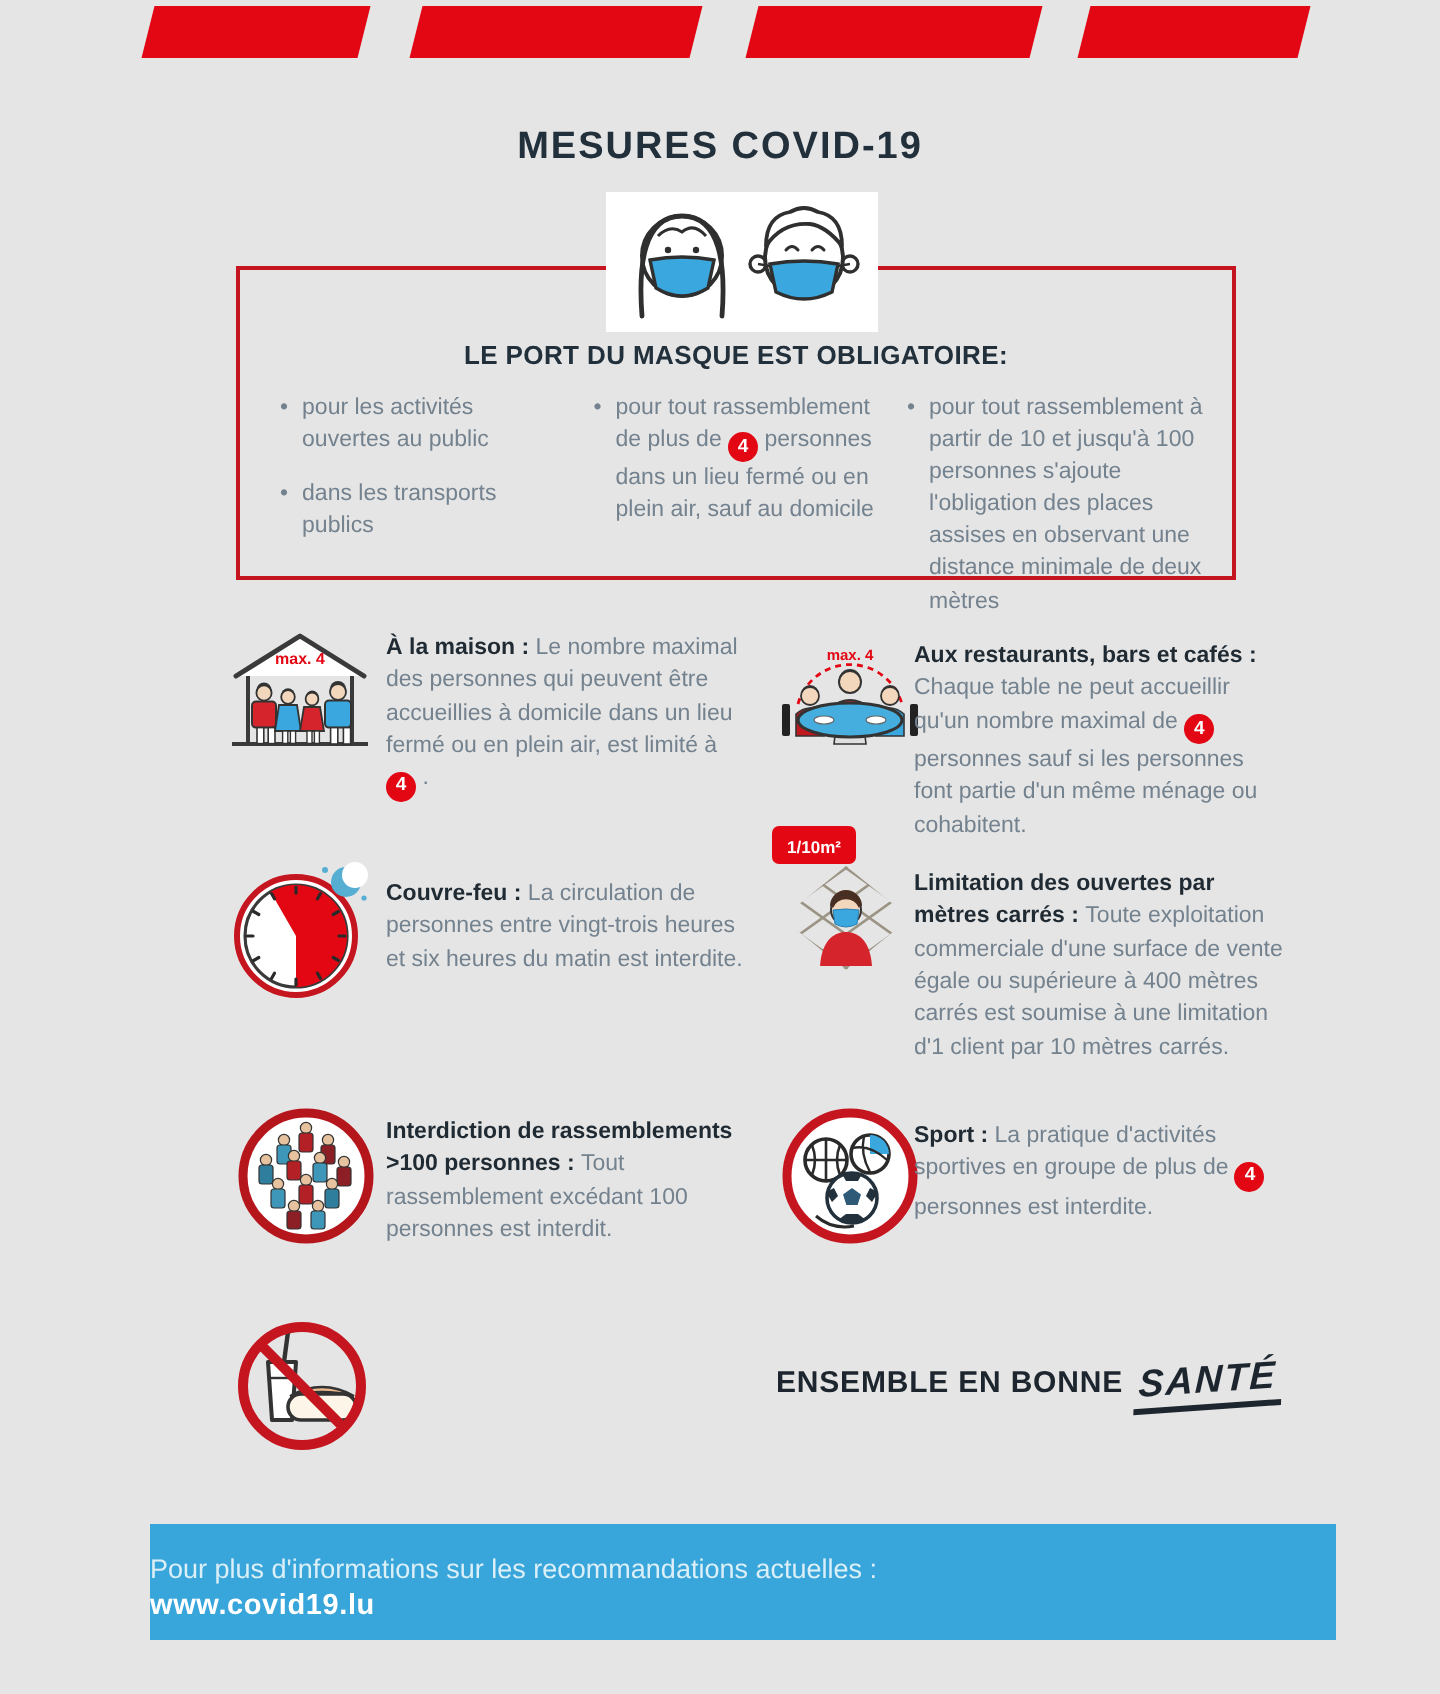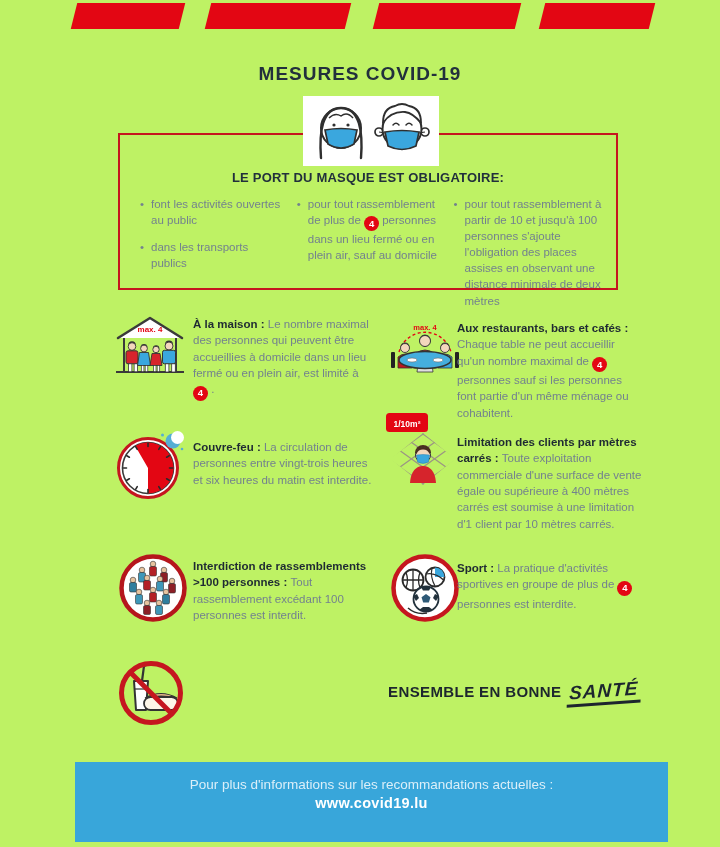--- a/index.html
+++ b/index.html
@@ -1,16 +1,16 @@
 <!DOCTYPE html>
 <html><head>
 <meta charset="utf-8">
 <style>
   html,body{margin:0;padding:0;background:#fff;}
-  .page{position:relative;width:720px;height:847px;background:#bef264;overflow:hidden;
+  .page{position:relative;width:720px;height:847px;background:#e5e5e5;overflow:hidden;
         font-family:"Liberation Sans",sans-serif;color:#73828e;}
   svg text{font-family:"Liberation Sans",sans-serif;}
 
   
   .stripe{position:absolute;top:3px;height:26px;background:#e30613;transform:skewX(-14deg);}
   .s1{left:74px;width:108px}.s2{left:208px;width:140px}.s3{left:376px;width:142px}.s4{left:542px;width:110px}
 
   
   .title{position:absolute;top:63px;left:0;right:0;text-align:center;font-size:19px;
          font-weight:bold;letter-spacing:1px;color:#22303c;}
@@ -45,22 +45,22 @@
   .i-food{left:114px;top:656px}.t-food{left:193px;top:664px;width:184px}
 
   
   .slogan{position:absolute;left:388px;top:680px;font-size:15px;font-weight:800;color:#1d262e;
           letter-spacing:.4px;white-space:nowrap;}
   .slogan .script{display:inline-block;font-size:19px;font-style:italic;font-weight:bold;
           transform:rotate(-4deg) skewX(-6deg);border-bottom:3px solid #1d262e;padding:0 3px 0 2px;
           margin-left:5px;letter-spacing:1px;}
 
   
-  .footer{position:absolute;left:75px;top:762px;width:593px;height:80px;background:#38a6da;
-          color:#fff;text-align:center;}
+  .footer{position:absolute;left:75px;top:762px;width:593px;height:58px;background:#38a6da;
+          color:#fff;}
   .footer .l1{margin-top:15px;font-size:13.5px;color:rgba(255,255,255,.82);}
   .footer .l2{margin-top:3px;font-size:14.5px;font-weight:bold;letter-spacing:.3px;}
 </style>
 </head>
 <body>
 
 <div class="page">
 
   <div class="stripe s1"></div>
   <div class="stripe s2"></div>
@@ -93,21 +93,21 @@
       </g>
     </svg>
   </div>
 
   <div class="mask-box">
     <div class="mask-heading">LE PORT DU MASQUE EST OBLIGATOIRE:</div>
     <div class="bullets">
       <div class="bcol c1">
         <div class="bullet">
           <span class="dot">•</span>
-          <span>font les activités ouvertes au public</span>
+          <span>pour les activités ouvertes au public</span>
         </div>
         <div class="bullet">
           <span class="dot">•</span>
           <span>dans les transports publics</span>
         </div>
       </div>
       <div class="bcol c2">
         <div class="bullet">
           <span class="dot">•</span>
           <span><span>pour tout rassemblement de plus de </span><span class="badge">4</span><span> personnes dans un lieu fermé ou en plein air, sauf au domicile</span></span>
@@ -227,21 +227,21 @@
       </g>
       <path d="M24,70 C25,56 32,53 37,53 C42,53 49,56 50,70 Z" fill="#d6242c"></path>
       <path d="M29,40 a8,8 0 0 1 16,0" fill="#4a2e20"></path>
       <circle cx="37" cy="42" r="7.5" fill="#f3d7bd" stroke="#333" stroke-width="1"></circle>
       <path d="M29.5,40 a8,8 0 0 1 15,-1 l-1,2 a7,7 0 0 0 -13,0 Z" fill="#4a2e20"></path>
       <path d="M30.5,42 Q37,41 43.5,42 L42.5,49 Q37,52 31.5,49 Z" fill="#3aa7de" stroke="#2980b4" stroke-width="0.5"></path>
       <rect x="0" y="0" width="42" height="19" rx="3.5" fill="#e30613"></rect>
       <text x="21" y="13.5" font-size="8.5" font-weight="bold" fill="#fff" text-anchor="middle">1/10m²</text>
     </svg>
   </div>
-  <p class="mtext t-limitation"><b>Limitation des clients par mètres carrés : </b><span>Toute exploitation commerciale d'une surface de vente égale ou supérieure à 400 mètres carrés est soumise à une limitation d'1 client par 10 mètres carrés.</span></p>
+  <p class="mtext t-limitation"><b>Limitation des ouvertes par mètres carrés : </b><span>Toute exploitation commerciale d'une surface de vente égale ou supérieure à 400 mètres carrés est soumise à une limitation d'1 client par 10 mètres carrés.</span></p>
 
   <div class="micon i-rassemblements">
     <svg width="74" height="74" viewBox="0 0 74 74">
       <circle cx="37" cy="37" r="31.5" fill="#fff" stroke="#b5161c" stroke-width="4.5"></circle>
       <g stroke="#333" stroke-width="0.6">
         <circle cx="37" cy="13" r="2.8" fill="#e6c39e"></circle>
           <rect x="33.5" y="15.5" width="7" height="9.5" rx="1.5" fill="#b32025"></rect>
         <circle cx="26" cy="19" r="2.8" fill="#e6c39e"></circle>
           <rect x="22.5" y="21.5" width="7" height="9.5" rx="1.5" fill="#3e97b8"></rect>
         <circle cx="48" cy="19" r="2.8" fill="#e6c39e"></circle>

